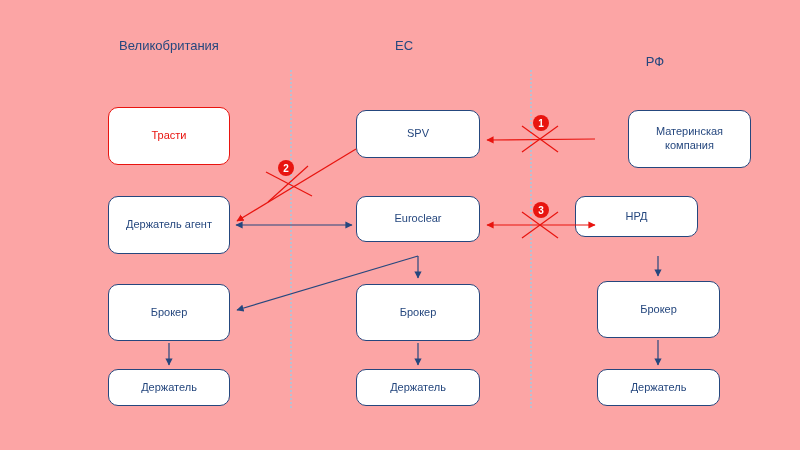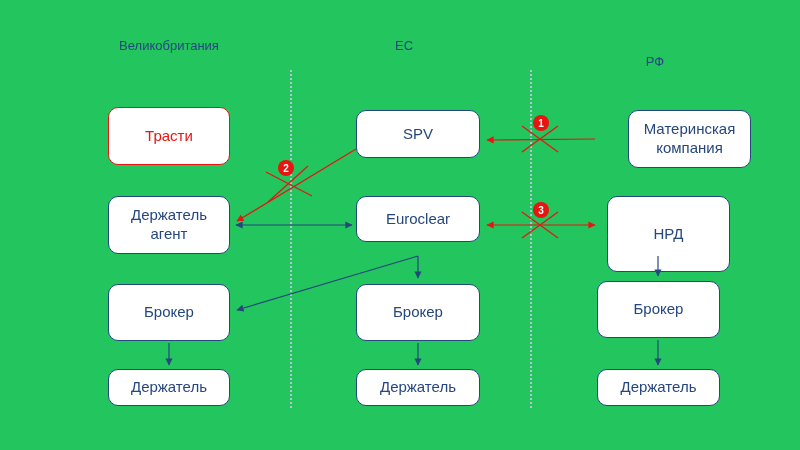--- a/index.html
+++ b/index.html
@@ -1,28 +1,28 @@
 <!DOCTYPE html>
 <html><head>
 <meta charset="utf-8">
 <style>
   html,body{margin:0;padding:0;background:#fff;}
   .canvas{
-    position:relative;width:800px;height:450px;background:#22c55e;
+    position:relative;width:800px;height:450px;background:#fca5a5;
     font-family:"Liberation Sans", sans-serif;overflow:hidden;
   }
   .hdr{
     position:absolute;color:#25477e;font-size:13px;text-align:center;
     white-space:nowrap;
   }
   .node{
     position:absolute;box-sizing:border-box;background:#ffffff;
     border:1.5px solid #25477e;border-radius:10px;
     display:flex;align-items:center;justify-content:center;
-    color:#25477e;font-size:15px;line-height:1.25;text-align:center;
+    color:#25477e;font-size:11px;line-height:1.25;text-align:center;
     padding:12px 10px;
   }
   .node.red{border-color:#e8140f;color:#e8140f;}
   .badge{
     position:absolute;width:16px;height:16px;border-radius:50%;
     background:#e8140f;color:#ffffff;font-size:10px;font-weight:bold;
     display:flex;align-items:center;justify-content:center;z-index:3;
   }
   .divider{
     position:absolute;width:0;border-left:2px dotted #b7c1d4;z-index:0;
@@ -81,21 +81,21 @@
   <div class="node" style="left:108px;top:196px;width:122px;height:58px">Держатель агент</div>
   <div class="node" style="left:108px;top:284px;width:122px;height:57px">Брокер</div>
   <div class="node" style="left:108px;top:369px;width:122px;height:37px">Держатель</div>
 
   <div class="node" style="left:356px;top:110px;width:124px;height:48px">SPV</div>
   <div class="node" style="left:356px;top:196px;width:124px;height:46px">Euroclear</div>
   <div class="node" style="left:356px;top:284px;width:124px;height:57px">Брокер</div>
   <div class="node" style="left:356px;top:369px;width:124px;height:37px">Держатель</div>
 
   <div class="node" style="left:628px;top:110px;width:123px;height:58px">Материнская компания</div>
-  <div class="node" style="left:607px;top:196px;width:123px;height:76px">НРД</div>
+  <div class="node" style="left:575px;top:196px;width:123px;height:41px">НРД</div>
   <div class="node" style="left:597px;top:281px;width:123px;height:57px">Брокер</div>
   <div class="node" style="left:597px;top:369px;width:123px;height:37px">Держатель</div>
 
   <div class="badge" style="left:533px;top:115px">1</div>
   <div class="badge" style="left:278px;top:160px">2</div>
   <div class="badge" style="left:533px;top:202px">3</div>
 
 </div>
 
 </body></html>

